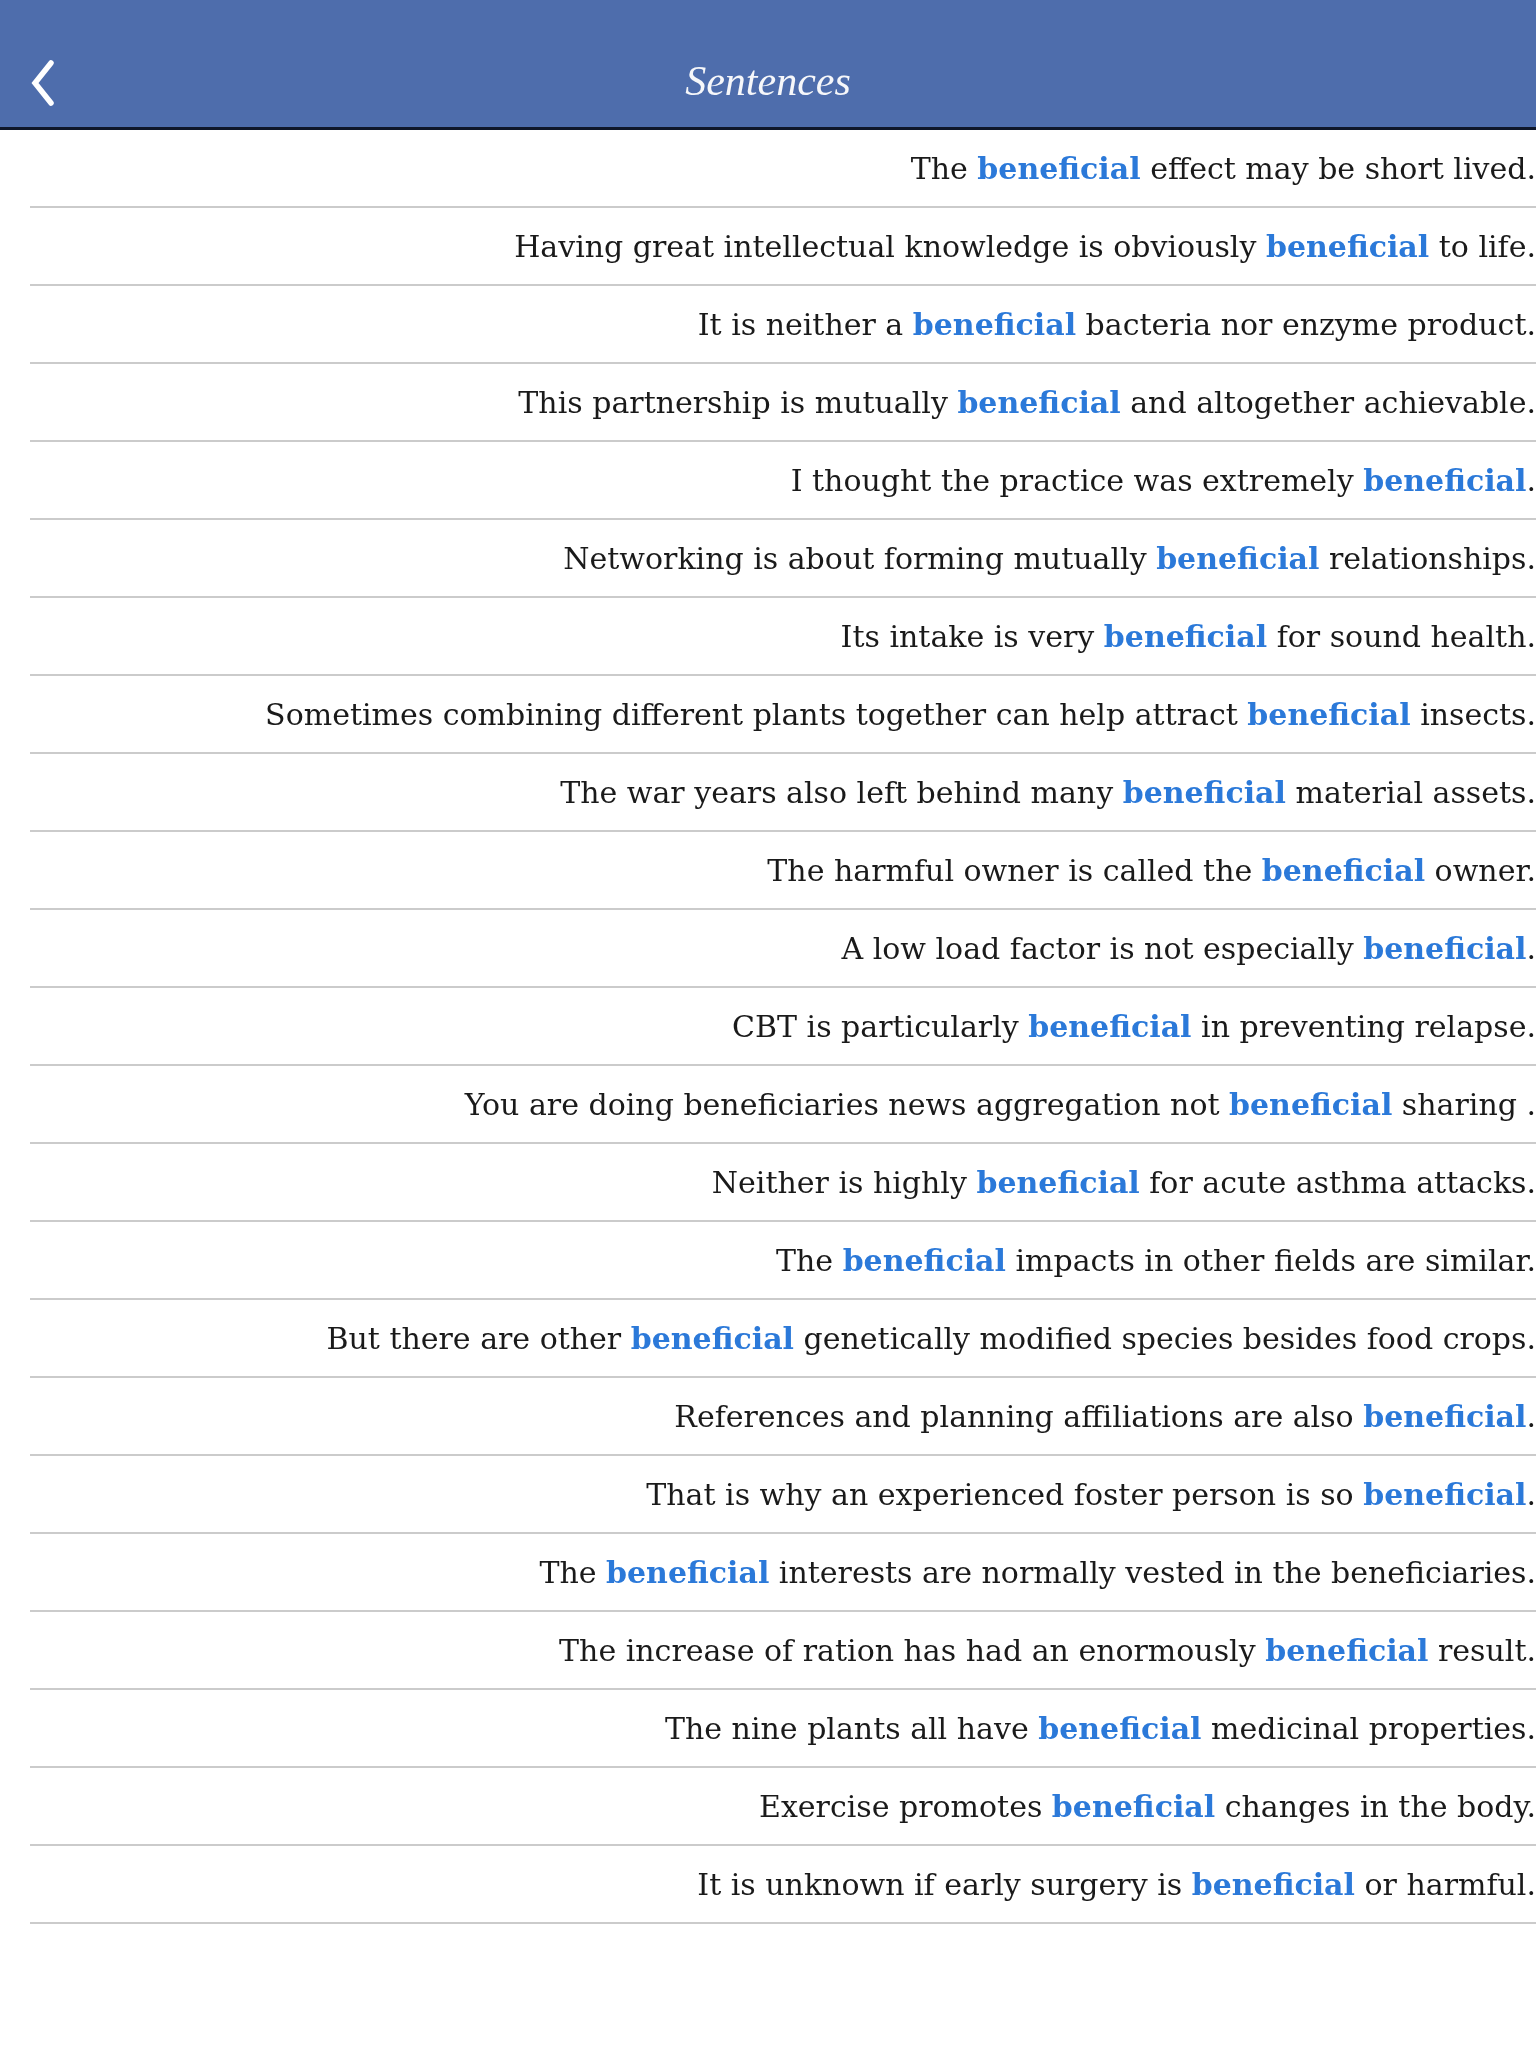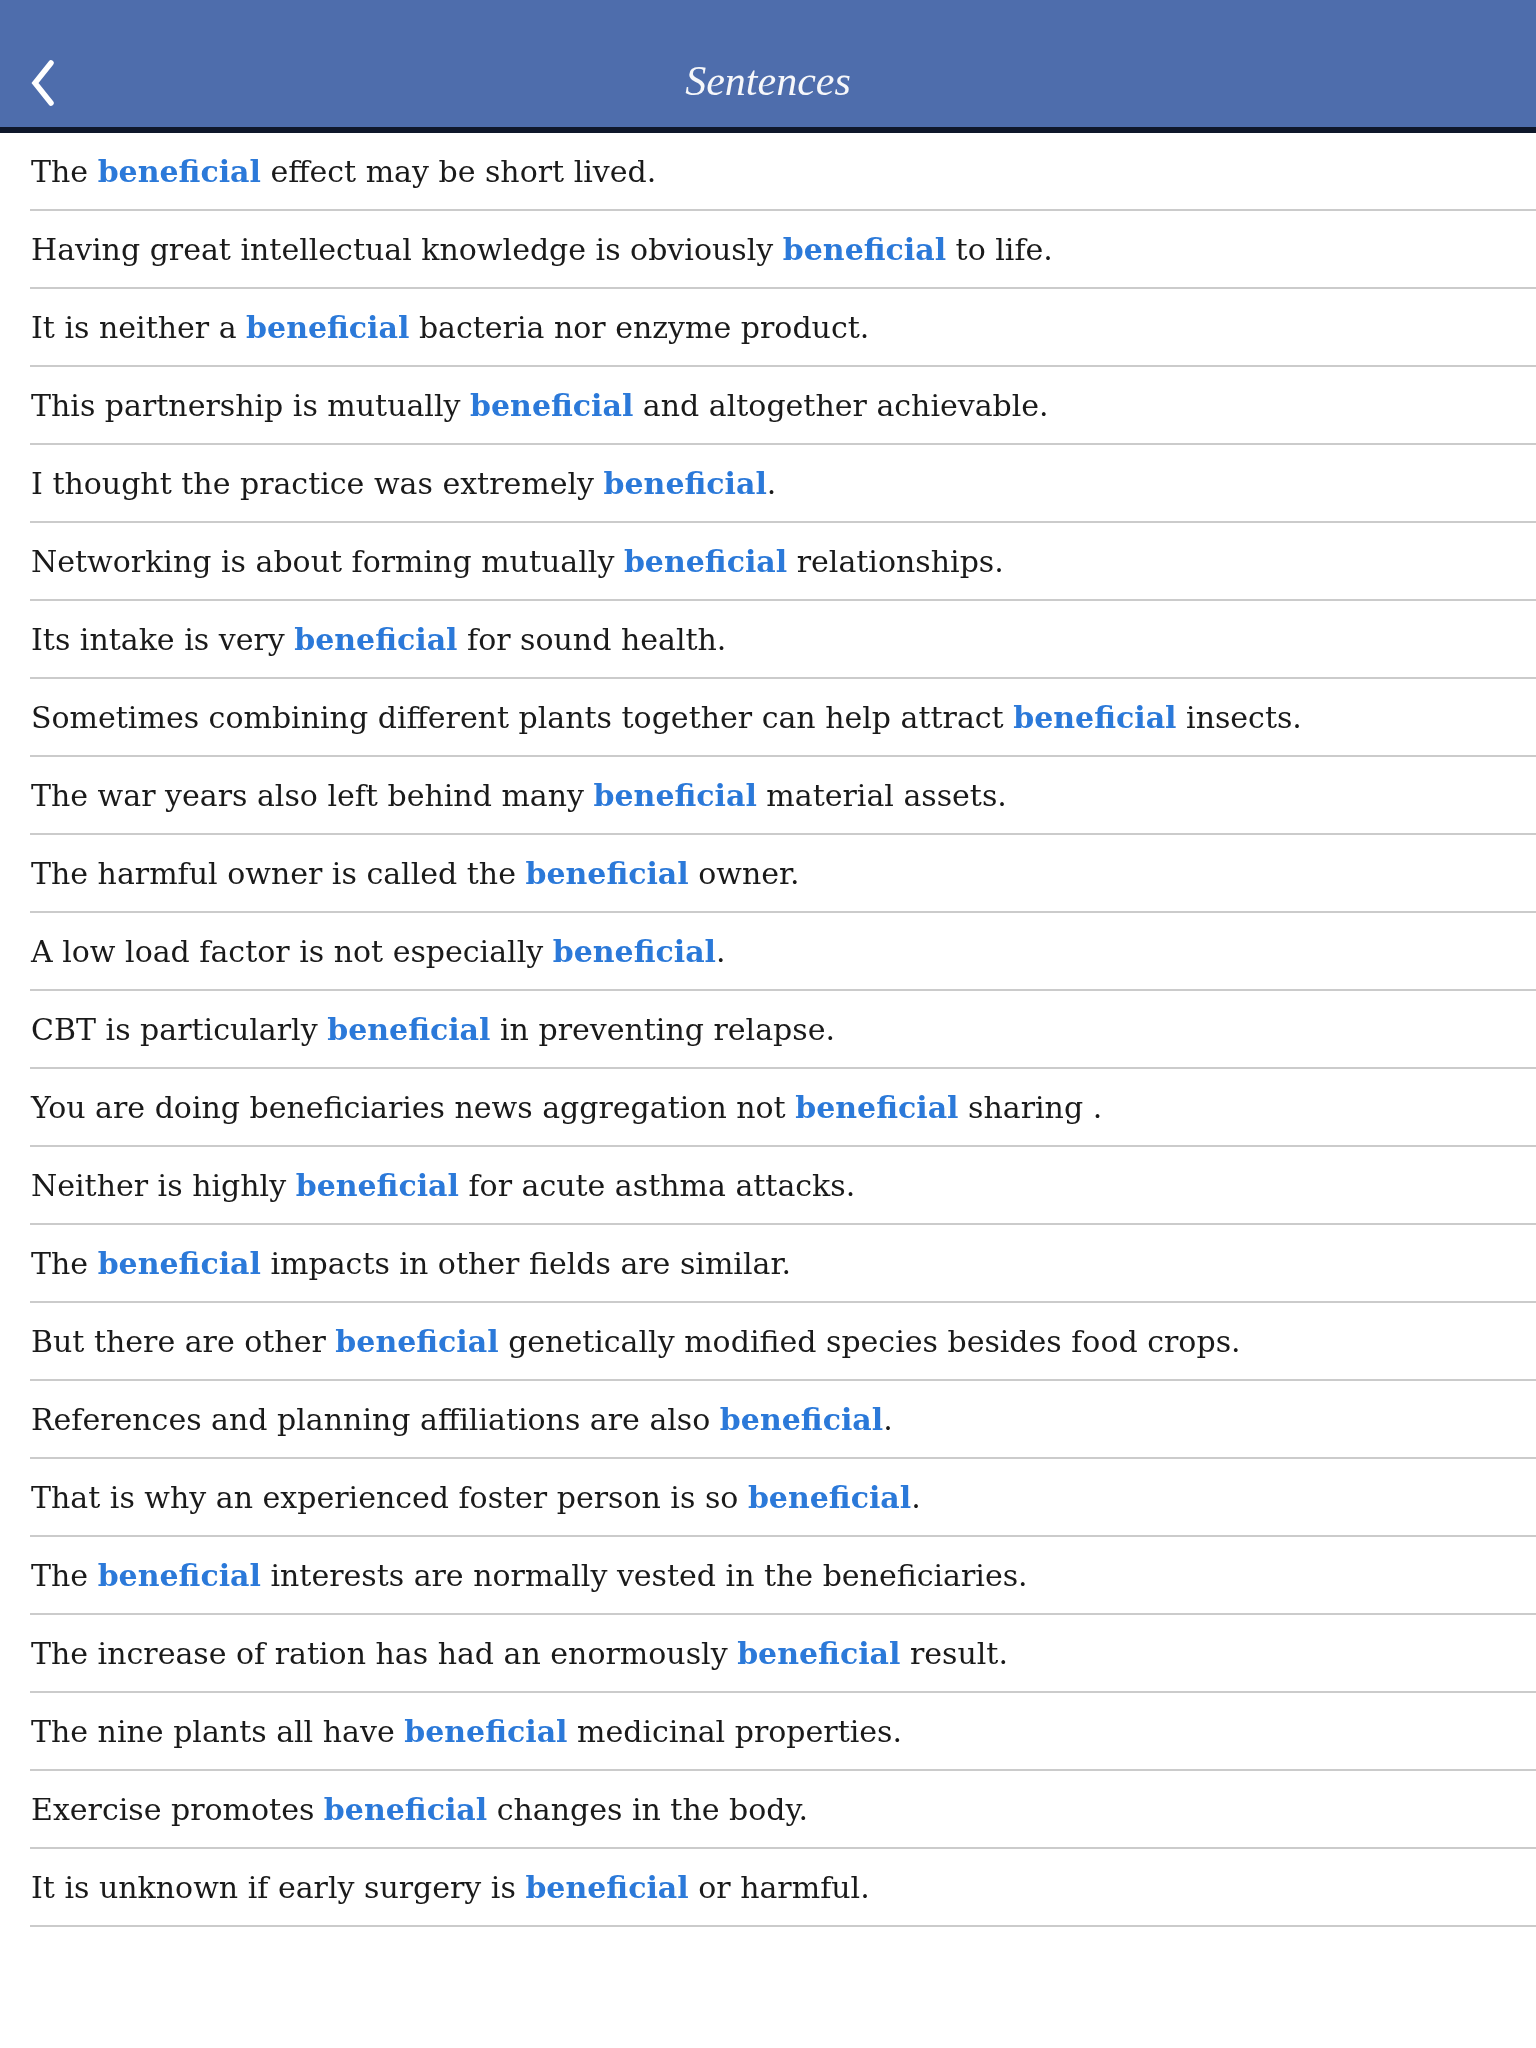--- a/index.html
+++ b/index.html
@@ -9,21 +9,21 @@
     overflow: hidden;
     background: #ffffff;
     font-family: "DejaVu Serif", serif;
   }
 
   
   .navbar {
     position: relative;
     height: 127px;
     background: #4E6DAC;
-    border-bottom: 6px solid #0f172a;
+    border-bottom: 3px solid #0f172a;
   }
   .back-button {
     position: absolute;
     left: 20px;
     top: 56px;
     width: 44px;
     height: 56px;
     background: none;
     border: none;
     padding: 0;
@@ -49,20 +49,21 @@
 
   
   .sentence-list { background: #ffffff; }
   .sentence-row {
     box-sizing: border-box;
     height: 78px;
     margin-left: 30px;
     border-bottom: 2px solid #cbcbcb;
     display: flex;
     align-items: center;
+    justify-content: flex-end;
   }
   .sentence-text {
     margin: 0;
     padding-left: 1px;
     font-size: 30px;
     line-height: 1.1;
     color: #1a1a1a;
     white-space: nowrap;
   }
   .keyword {

